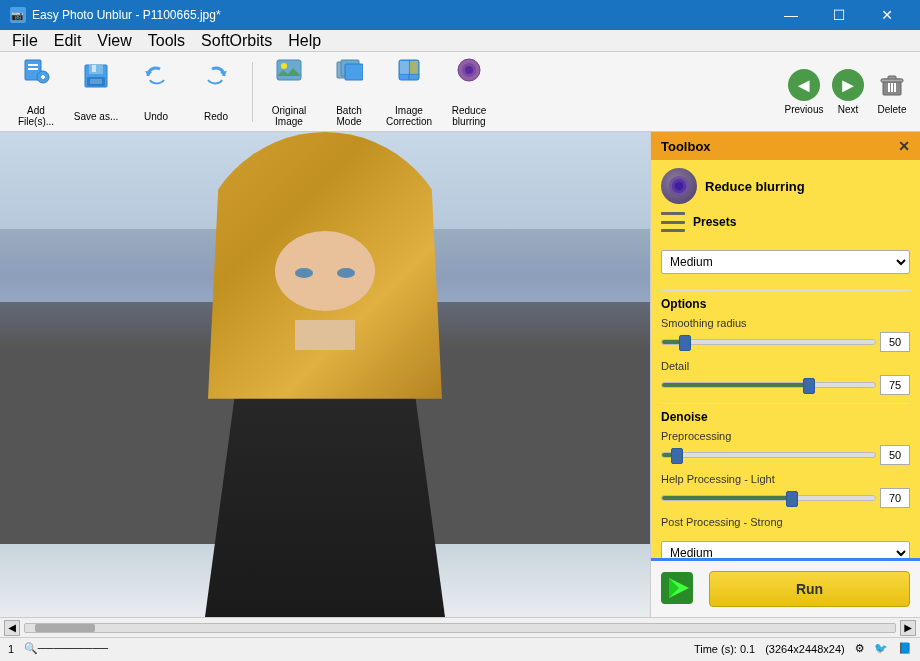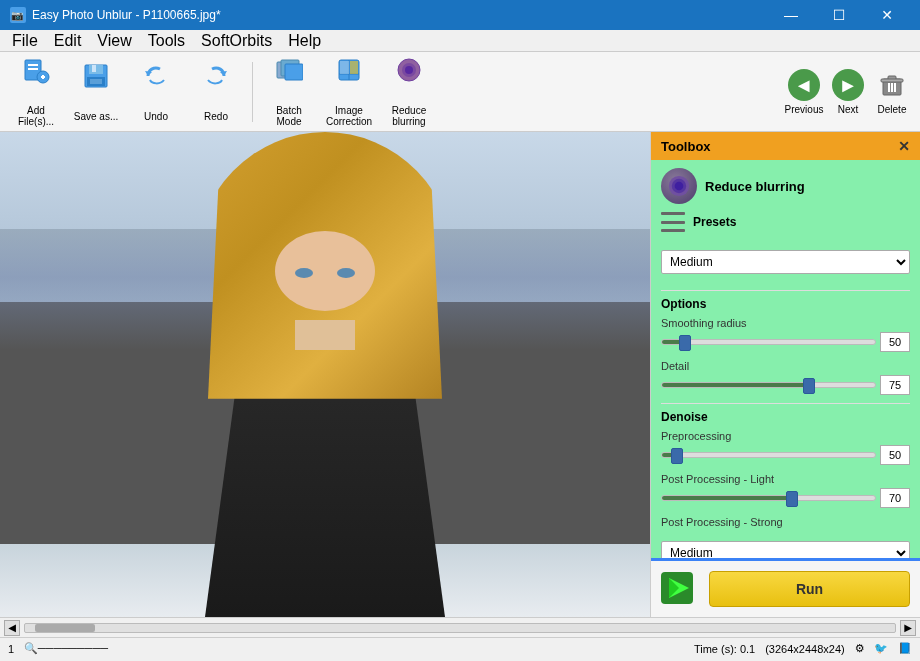--- a/index.html
+++ b/index.html
@@ -29,21 +29,21 @@
     .nav-next { background: #4a9a4a; }
     .delete-btn { width: 40px; height: 70px; display: flex; flex-direction: column; align-items: center; justify-content: center; cursor: pointer; border: 1px solid transparent; border-radius: 3px; font-size: 10px; gap: 3px; }
 
     
     .main { display: flex; height: calc(661px - 30px - 22px - 80px - 22px - 22px); }
 
     
     .image-area { flex: 1; background: #555; overflow: hidden; position: relative; }
 
     
-    .toolbox { width: 270px; background: #86efac; border-left: 1px solid #ccc; display: flex; flex-direction: column; }
+    .toolbox { width: 270px; background: #fde047; border-left: 1px solid #ccc; display: flex; flex-direction: column; }
     .toolbox-header { background: #f0a020; padding: 6px 10px; display: flex; align-items: center; justify-content: space-between; }
     .toolbox-title { font-weight: bold; font-size: 13px; }
     .toolbox-close { cursor: pointer; font-size: 14px; font-weight: bold; color: #333; }
     .toolbox-body { padding: 8px 10px; flex: 1; overflow-y: auto; }
 
     
     .tb-row { display: flex; align-items: center; gap: 8px; margin-bottom: 8px; }
     .tb-icon { width: 36px; height: 36px; border-radius: 50%; background: radial-gradient(circle at 40% 35%, #8a7a9a, #4a3a6a); display: flex; align-items: center; justify-content: center; flex-shrink: 0; }
     .tb-label { font-size: 11px; color: #333; margin-bottom: 3px; }
 
@@ -160,20 +160,30 @@
         <path d="M22 14 C22 8 16 4 10 7" stroke="#4a9fe8" stroke-width="3" fill="none"></path>
         <path d="M22 14 L25 9 L18 10 Z" fill="#4a9fe8"></path>
         <path d="M20 18 C18 22 10 23 6 18" stroke="#4a9fe8" stroke-width="2" fill="none"></path>
       </svg>
     </div>
     <span>Redo</span>
   </div>
 
   <div class="toolbar-separator"></div>
 
+  <div class="toolbar-btn">
+    <div class="toolbar-icon">
+      <svg viewBox="0 0 28 28" fill="none">
+        <rect x="2" y="4" width="24" height="20" rx="2" fill="#6aaad0" stroke="#4a8ab0" stroke-width="1"></rect>
+        <circle cx="9" cy="10" r="3" fill="#f8e020"></circle>
+        <path d="M2 20 L8 14 L13 18 L18 12 L26 20" fill="#4a9a4a" opacity="0.8"></path>
+      </svg>
+    </div>
+    <span>Original Image</span>
+  </div>
 
   <div class="toolbar-btn">
     <div class="toolbar-icon">
       <svg viewBox="0 0 28 28" fill="none">
         <rect x="2" y="6" width="18" height="16" rx="1" fill="#8aaad0" stroke="#4a8ab0" stroke-width="1"></rect>
         <rect x="6" y="4" width="18" height="16" rx="1" fill="#6aaad0" stroke="#4a8ab0" stroke-width="1"></rect>
         <rect x="10" y="8" width="18" height="16" rx="1" fill="#4a9fe8" stroke="#2a7fc8" stroke-width="1"></rect>
       </svg>
     </div>
     <span>Batch Mode</span>
@@ -327,21 +337,21 @@
           <div class="slider-track">
             <div class="slider-fill" style="width:8%;"></div>
             <div class="slider-thumb" style="left:4%;"></div>
           </div>
           <div class="slider-value">50</div>
         </div>
       </div>
 
       
       <div class="slider-container">
-        <div class="tb-label">Post Processing - Light</div>
+        <div class="tb-label">Help Processing - Light</div>
         <div class="slider-row">
           <div class="slider-track">
             <div class="slider-fill" style="width:62%;"></div>
             <div class="slider-thumb" style="left:58%;"></div>
           </div>
           <div class="slider-value">70</div>
         </div>
       </div>
 
       

